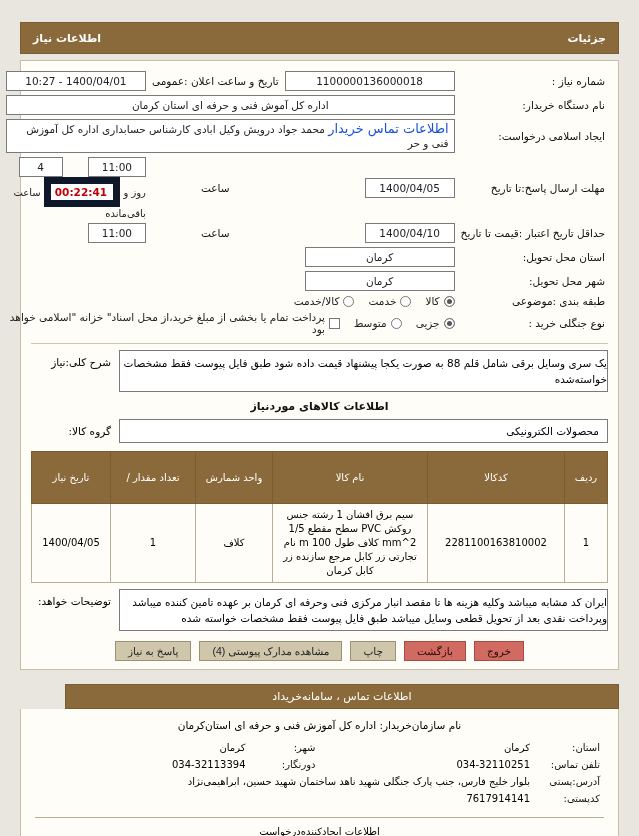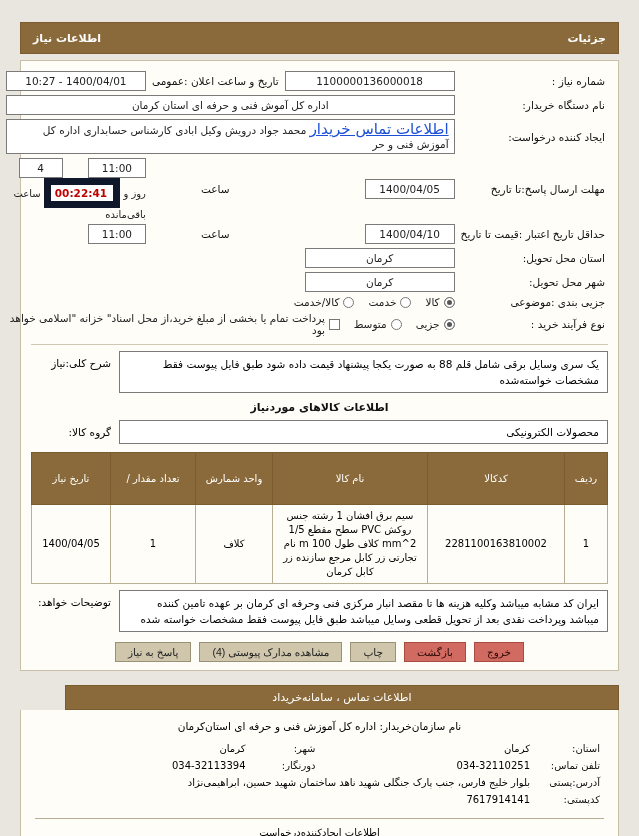--- a/index.html
+++ b/index.html
@@ -76,23 +76,22 @@
     padding: 2px 5px;
     display: inline-block;
     text-align: center;
     font-size: 10.5px;
     min-height: 13px;
     line-height: 14px;
     box-sizing: border-box;
   }
   .link {
     color: #1a4fd6;
-    text-decoration: underline;
     cursor: pointer;
-    font-size: 15px;
+    font-size: 13px;
   }
   .redbox {
     border: 7px solid #0f172a;
     background: #ffffff;
     color: #c00000;
     font-weight: bold;
     padding: 2px 6px;
     display: inline-block;
     text-align: center;
     font-size: 10.5px;
@@ -140,21 +139,21 @@
     white-space: nowrap;
     padding-top: 6px;
     width: 80px;
     text-align: right;
   }
   .sec-box {
     flex: 1;
     border: 1px solid #7a7a7a;
     background: #fff;
     min-height: 30px;
-    padding: 4px 8px;
+    padding: 4px 0;
     font-size: 10.5px;
     line-height: 16px;
   }
   .section-title {
     text-align: center;
     font-size: 11px;
     font-weight: bold;
     margin: 8px 0 6px;
     color: #111;
   }
@@ -268,21 +267,21 @@
           <span class="box" style="width:140px">1400/04/01 - 10:27</span>
         </td>
       </tr>
       <tr>
         <td class="lbl">نام دستگاه خریدار:</td>
         <td colspan="3">
           <span class="box" style="width:100%">اداره کل آموش فنی و حرفه ای استان کرمان</span>
         </td>
       </tr>
       <tr>
-        <td class="lbl">ایجاد کننده درخواست:</td>
+        <td class="lbl">ایجاد اسلامی درخواست:</td>
         <td colspan="3">
           <span class="box" style="width:100%; text-align:right;">
             <span class="link">اطلاعات تماس خریدار</span>
             <span>محمد جواد درویش وکیل ابادی کارشناس حسابداری اداره کل آموزش فنی و حر</span>
           </span>
         </td>
       </tr>
       <tr>
         <td class="lbl">مهلت ارسال پاسخ:تا تاریخ</td>
         <td>
@@ -313,40 +312,40 @@
           <span class="box" style="width:150px">کرمان</span>
         </td>
       </tr>
       <tr>
         <td class="lbl">شهر محل تحویل:</td>
         <td colspan="3">
           <span class="box" style="width:150px">کرمان</span>
         </td>
       </tr>
       <tr>
-        <td class="lbl">جزیی بندی :موضوعی</td>
+        <td class="lbl">طبقه بندی :موضوعی</td>
         <td colspan="3">
           <div class="radio-row">
             <span class="radio">
               <span class="dot on"></span>
               <span>کالا</span>
             </span>
             <span class="radio">
               <span class="dot"></span>
               <span>خدمت</span>
             </span>
             <span class="radio">
               <span class="dot"></span>
               <span>کالا/خدمت</span>
             </span>
           </div>
         </td>
       </tr>
       <tr>
-        <td class="lbl">نوع فرآیند خرید :</td>
+        <td class="lbl">نوع جنگلی خرید :</td>
         <td colspan="3">
           <div class="radio-row">
             <span class="radio">
               <span class="dot on"></span>
               <span>جزیی</span>
             </span>
             <span class="radio">
               <span class="dot"></span>
               <span>متوسط</span>
             </span>

